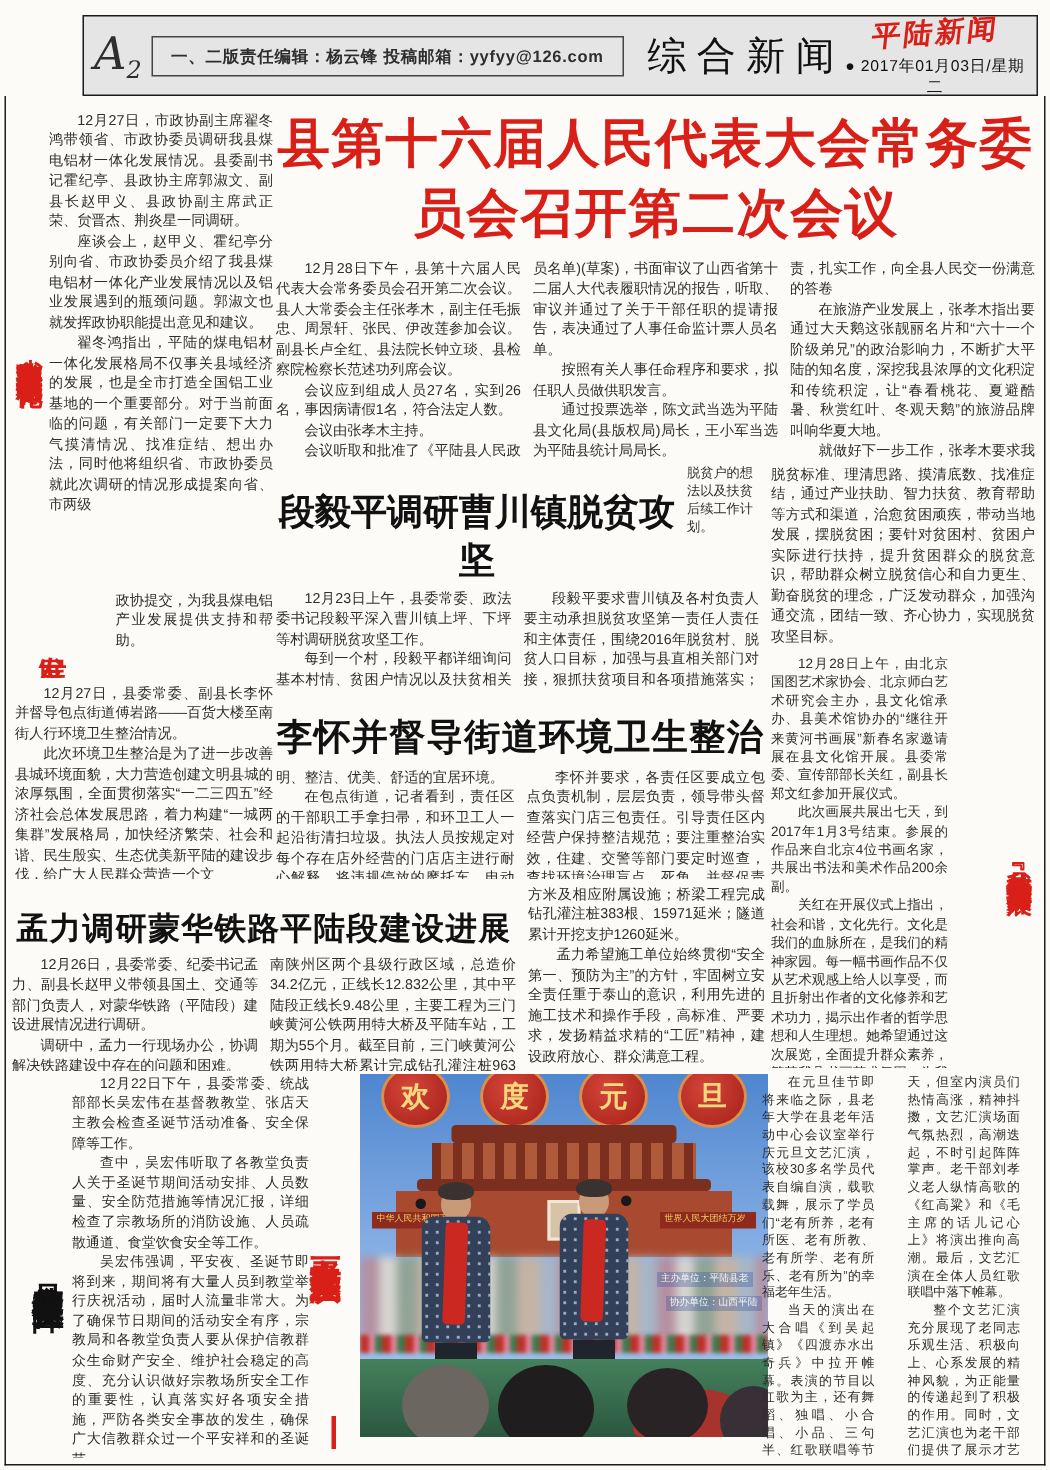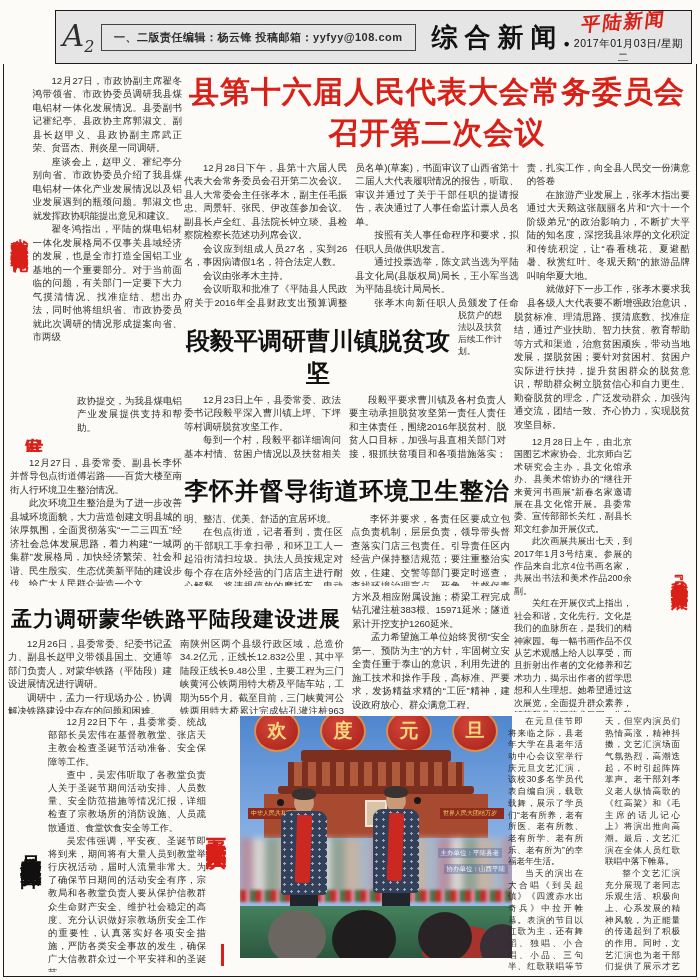--- a/index.html
+++ b/index.html
@@ -8,21 +8,21 @@
   
   .frame{position:absolute;left:3px;top:64px;width:692px;height:912px;
          border-left:1.5px solid #1c1c1c;border-right:1.5px solid #1c1c1c;border-bottom:1.5px solid #1c1c1c;}
   .hdr{position:absolute;left:55px;top:10px;width:637px;height:54px;border:1.5px solid #1c1c1c;
        display:flex;align-items:center;box-sizing:border-box;background:#e5e5e5;}
   .edition{width:66px;text-align:center;font-family:"DejaVu Serif","Liberation Serif",serif;font-style:italic;}
   .edition .a{font-size:30px;}
   .edition .sub{font-size:16px;vertical-align:-6px;}
   .editorbox{border:1px solid #444;padding:5px 12px;font-size:11px;font-weight:700;letter-spacing:.5px;
              margin-right:16px;white-space:nowrap;}
-  .secttitle{font-size:26px;font-weight:700;letter-spacing:7px;color:#111;white-space:nowrap;}
+  .secttitle{font-size:26px;font-weight:400;letter-spacing:7px;color:#111;white-space:nowrap;}
   .hdr-right{margin-left:auto;margin-right:8px;text-align:center;width:175px;}
   .masthead{color:#d92018;font-size:19px;font-weight:900;transform:skewX(-10deg) rotate(-4deg);
             letter-spacing:2px;margin-bottom:2px;}
   .dateline{font-size:10.5px;color:#111;letter-spacing:.5px;}
   
   .blk{position:absolute;box-sizing:border-box;overflow:hidden;}
   .bt{font-size:9.5px;line-height:1.42;text-align:justify;overflow:hidden;}
   .bt p{margin:0;text-indent:2em;}
   .bt p.cont{text-indent:0;}
   .sm{font-size:8.8px;line-height:1.36;}
@@ -69,21 +69,21 @@
 </style>
 </head>
 <body>
 
 <div class="page">
 
   <div class="hdr">
     <div class="edition">
       <span class="a">A</span><span class="sub">2</span>
     </div>
-    <div class="editorbox">一、二版责任编辑：杨云锋 投稿邮箱：yyfyy@108.com</div>
+    <div class="editorbox">一、二版责任编辑：杨云锋 投稿邮箱：yyfyy@126.com</div>
     <div class="secttitle">综合新闻</div>
     <div class="hdr-right">
       <div class="masthead">平陆新闻</div>
       <div class="dateline">● 2017年01月03日/星期二</div>
     </div>
   </div>
   <div class="frame"></div>
 
   <div class="blk" style="left:10px;top:74px;width:172px;height:318px;display:flex;gap:5px;">
     <div class="vhead vred" style="font-size:17.5px;height:100%;">省市政协委员调研我县煤电铝材一体化</div>
@@ -99,21 +99,21 @@
       <p class="cont">政协提交，为我县煤电铝产业发展提供支持和帮助。</p>
     </div>
   </div>
 
   <div class="blk bt" style="left:10px;top:456px;width:172px;height:130px;">
     <p>12月27日，县委常委、副县长李怀并督导包点街道傅岩路——百货大楼至南街人行环境卫生整治情况。</p>
     <p>此次环境卫生整治是为了进一步改善县城环境面貌，大力营造创建文明县城的浓厚氛围，全面贯彻落实“一二三四五”经济社会总体发展思路，着力构建“一城两集群”发展格局，加快经济繁荣、社会和谐、民生殷实、生态优美新平陆的建设步伐，给广大人民群众营造一个文</p>
   </div>
 
   <div class="blk" style="left:184px;top:72px;width:506px;height:236px;">
-    <div class="h-red" style="font-size:30px;letter-spacing:1px;margin-bottom:7px;">县第十六届人民代表大会常务委员会召开第二次会议</div>
+    <div class="h-red" style="font-size:35px;letter-spacing:1px;margin-bottom:7px;">县第十六届人民代表大会常务委员会召开第二次会议</div>
     <div class="cols" style="height:196px;">
       <div class="col bt">
         <p>12月28日下午，县第十六届人民代表大会常务委员会召开第二次会议。县人大常委会主任张孝木，副主任毛振忠、周景轩、张民、伊改莲参加会议。副县长卢全红、县法院长钟立琰、县检察院检察长范述功列席会议。</p>
         <p>会议应到组成人员27名，实到26名，事因病请假1名，符合法定人数。</p>
         <p>会议由张孝木主持。</p>
         <p>会议听取和批准了《平陆县人民政府关于2016年全县财政支出预算调整情况的报告》，听取和审议了《平陆县人民政府关于全县旅游产业发展情况的报告》，审议了《平陆县第十六届人民代表大会常务委员会代表资格审查委员会主任委员、副主任委员、委</p>
       </div>
       <div class="col bt">
         <p class="cont">员名单)(草案)，书面审议了山西省第十二届人大代表履职情况的报告，听取、审议并通过了关于干部任职的提请报告，表决通过了人事任命监计票人员名单。</p>
         <p>按照有关人事任命程序和要求，拟任职人员做供职发言。</p>

